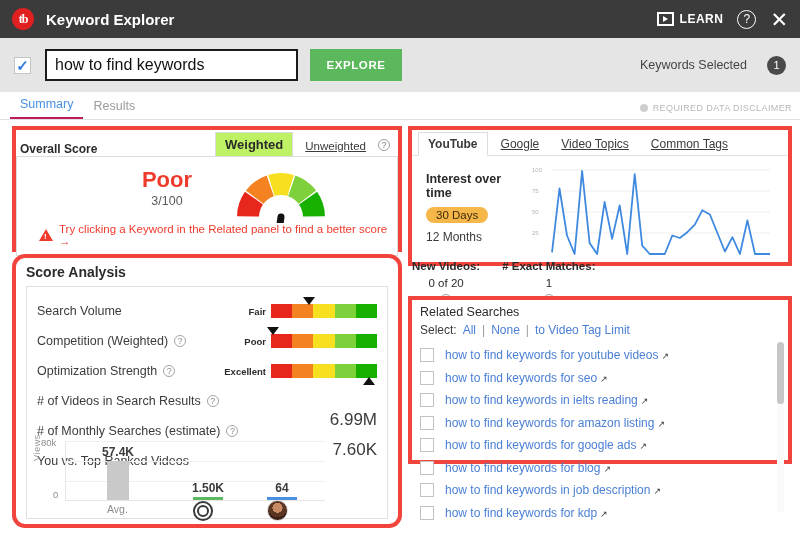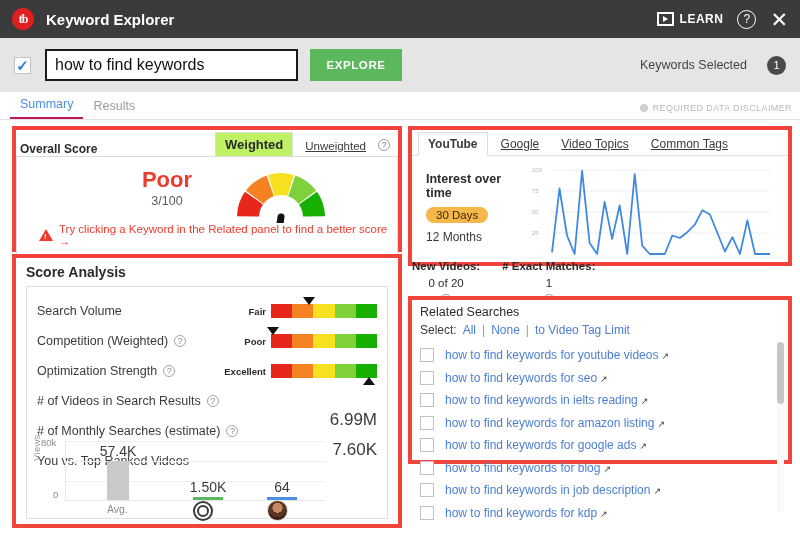--- a/index.html
+++ b/index.html
@@ -122,21 +122,21 @@
   .gauge { position: absolute; left: 218px; top: 14px; width: 92px; height: 52px; }
   .ov-tip {
     position: absolute; left: 22px; bottom: 8px; display: flex; align-items: center; gap: 6px;
   }
   .ov-tip-txt { font-size: 11.5px; color: #ef3b2d; }
   .warn-tri { width: 0; height: 0; border-left: 7px solid transparent;
     border-right: 7px solid transparent; border-bottom: 12px solid #ef3b2d; position: relative; }
   .warn-tri::after { content:"!"; position:absolute; left:-2px; top:3px; font-size:8px; color:#fff; font-weight:bold;}
 
   
-  #scorean { left: 12px; top: 254px; width: 390px; height: 274px; }
+  #scorean { left: 12px; top: 254px; width: 390px; height: 274px; border-radius: 13px; }
   .sa-inner { padding: 6px 10px 0 10px; height: 100%; }
   .sa-title { font-size: 14px; font-weight: bold; color: #2b2b2b; margin-bottom: 6px; }
   .sa-box { border: 1px solid #e0e0e0; height: 233px; padding: 9px 10px 0 10px; position: relative; }
   .sa-row { display: flex; align-items: center; height: 30px; }
   .sa-label { font-size: 12.5px; color: #3b3b3b; display: flex; align-items: center; gap: 6px; }
   .qmark {
     width: 12px; height: 12px; border-radius: 50%; border: 1px solid #a5a5a5;
     color: #8a8a8a; font-size: 9px; display: flex; align-items: center;
     justify-content: center; cursor: pointer; flex: 0 0 auto;
   }
@@ -159,21 +159,21 @@
     transform: rotate(-90deg); transform-origin: left top; letter-spacing: .3px;
   }
   .vc-tick { position: absolute; font-size: 9.5px; color: #8c8c8c; }
   .vc-plot {
     position: absolute; left: 38px; top: 2px; width: 260px; height: 60px;
     border-left: 1px solid #e6e6e6; border-bottom: 1px solid #e6e6e6;
   }
   .vc-grid { position: absolute; left: 0; right: 0; top: 0; border-top: 1px solid #efefef; }
   .vc-col { position: absolute; bottom: 0; text-align: center; }
   .vc-bar { background: #c9c9c9; margin: 0 auto; }
-  .vc-num { font-size: 14px; font-weight: normal; color: #3b3b3b; margin-bottom: 2px; }
+  .vc-num { font-size: 12px; font-weight: bold; color: #3b3b3b; margin-bottom: 2px; }
   .vc-axis-lab { position: absolute; font-size: 10.5px; color: #8c8c8c; }
   .target-ic {
     width: 20px; height: 20px; border-radius: 50%; border: 2.5px solid #3b3b3b;
     display:flex; align-items:center; justify-content:center;
   }
   .target-ic::after { content:""; width: 8px; height: 8px; border-radius: 50%;
     border: 2.5px solid #3b3b3b; }
   .avatar-ic {
     width: 21px; height: 21px; border-radius: 50%;
     background: radial-gradient(circle at 50% 35%, #c78a65 0 32%, #5a3622 33% 60%, #3a2015 61% 100%);

